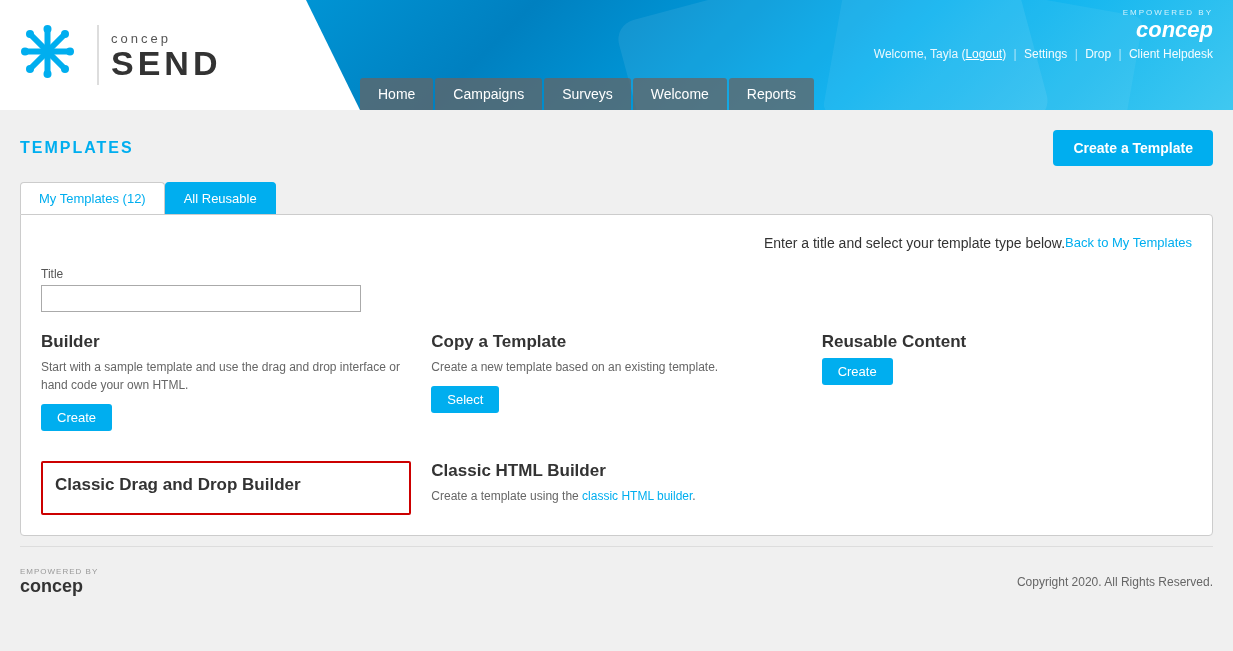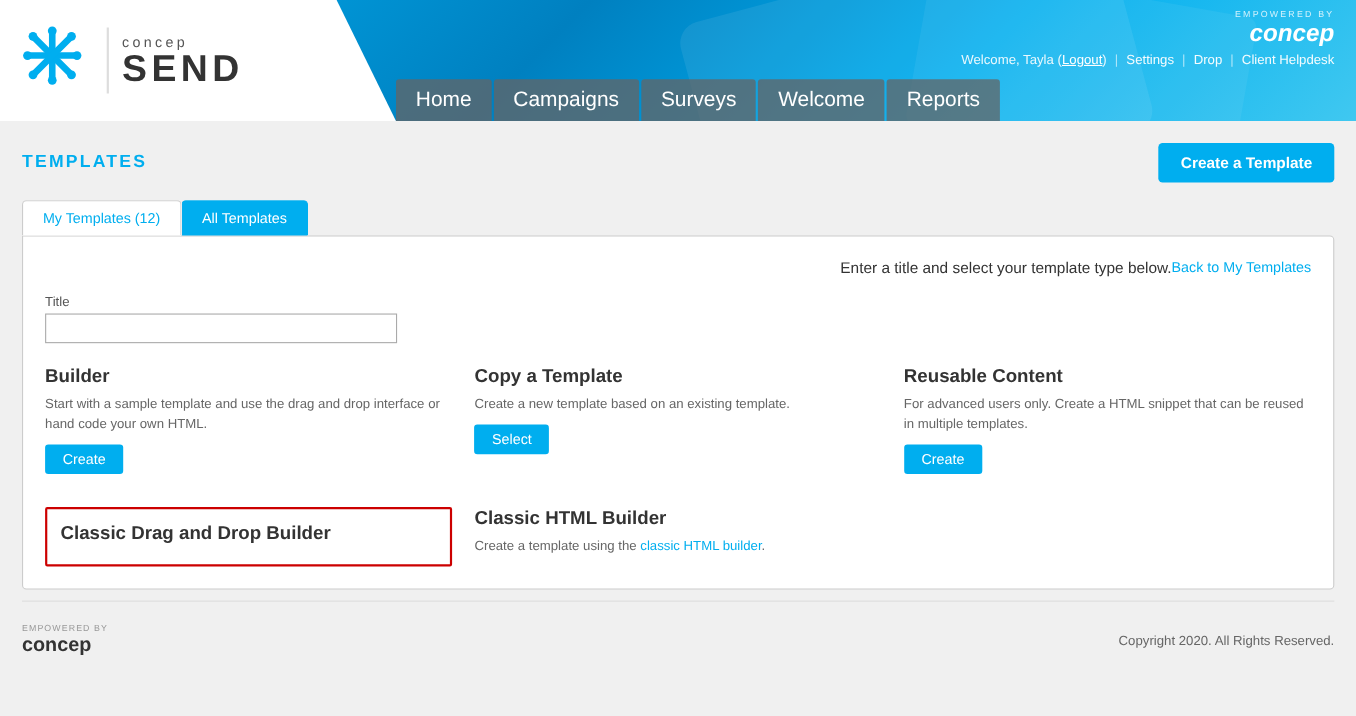--- a/index.html
+++ b/index.html
@@ -80,21 +80,21 @@
       position: absolute;
       bottom: 0;
       left: 360px;
       display: flex;
       gap: 2px;
     }
     .nav-item {
       background: rgba(100,100,100,0.75);
       color: white;
       padding: 8px 18px;
-      font-size: 19px;
+      font-size: 14px;
       cursor: pointer;
       border-radius: 3px 3px 0 0;
       text-decoration: none;
       display: block;
     }
 
     
     .main-content {
       padding: 20px 20px 10px 20px;
       background: #f0f0f0;
@@ -331,21 +331,21 @@
 
 <div class="main-content">
 
   <div class="page-header">
     <h1 class="page-title">TEMPLATES</h1>
     <button class="create-template-btn">Create a Template</button>
   </div>
 
   <div class="tabs">
     <div class="tab tab-inactive">My Templates (12)</div>
-    <div class="tab tab-active">All Templates</div>
+    <div class="tab tab-active">All Reusable</div>
   </div>
 
   <div class="template-form-area">
 
     <div class="form-header">
       <span class="form-description">Enter a title and select your template type below.</span>
       <a class="back-link" href="#">Back to My Templates</a>
     </div>
 
     <div>
@@ -362,21 +362,20 @@
       </div>
 
       <div class="option-block">
         <div class="option-title">Copy a Template</div>
         <div class="option-desc">Create a new template based on an existing template.</div>
         <button class="btn-blue">Select</button>
       </div>
 
       <div class="option-block">
         <div class="option-title">Reusable Content</div>
-        <div class="option-desc">For advanced users only. Create a HTML snippet that can be reused in multiple templates.</div>
         <button class="btn-blue">Create</button>
       </div>
 
     </div>
 
     <div class="options-row2">
 
       <div class="classic-dnd-block">
         <div class="option-title">Classic Drag and Drop Builder</div>
       </div>

